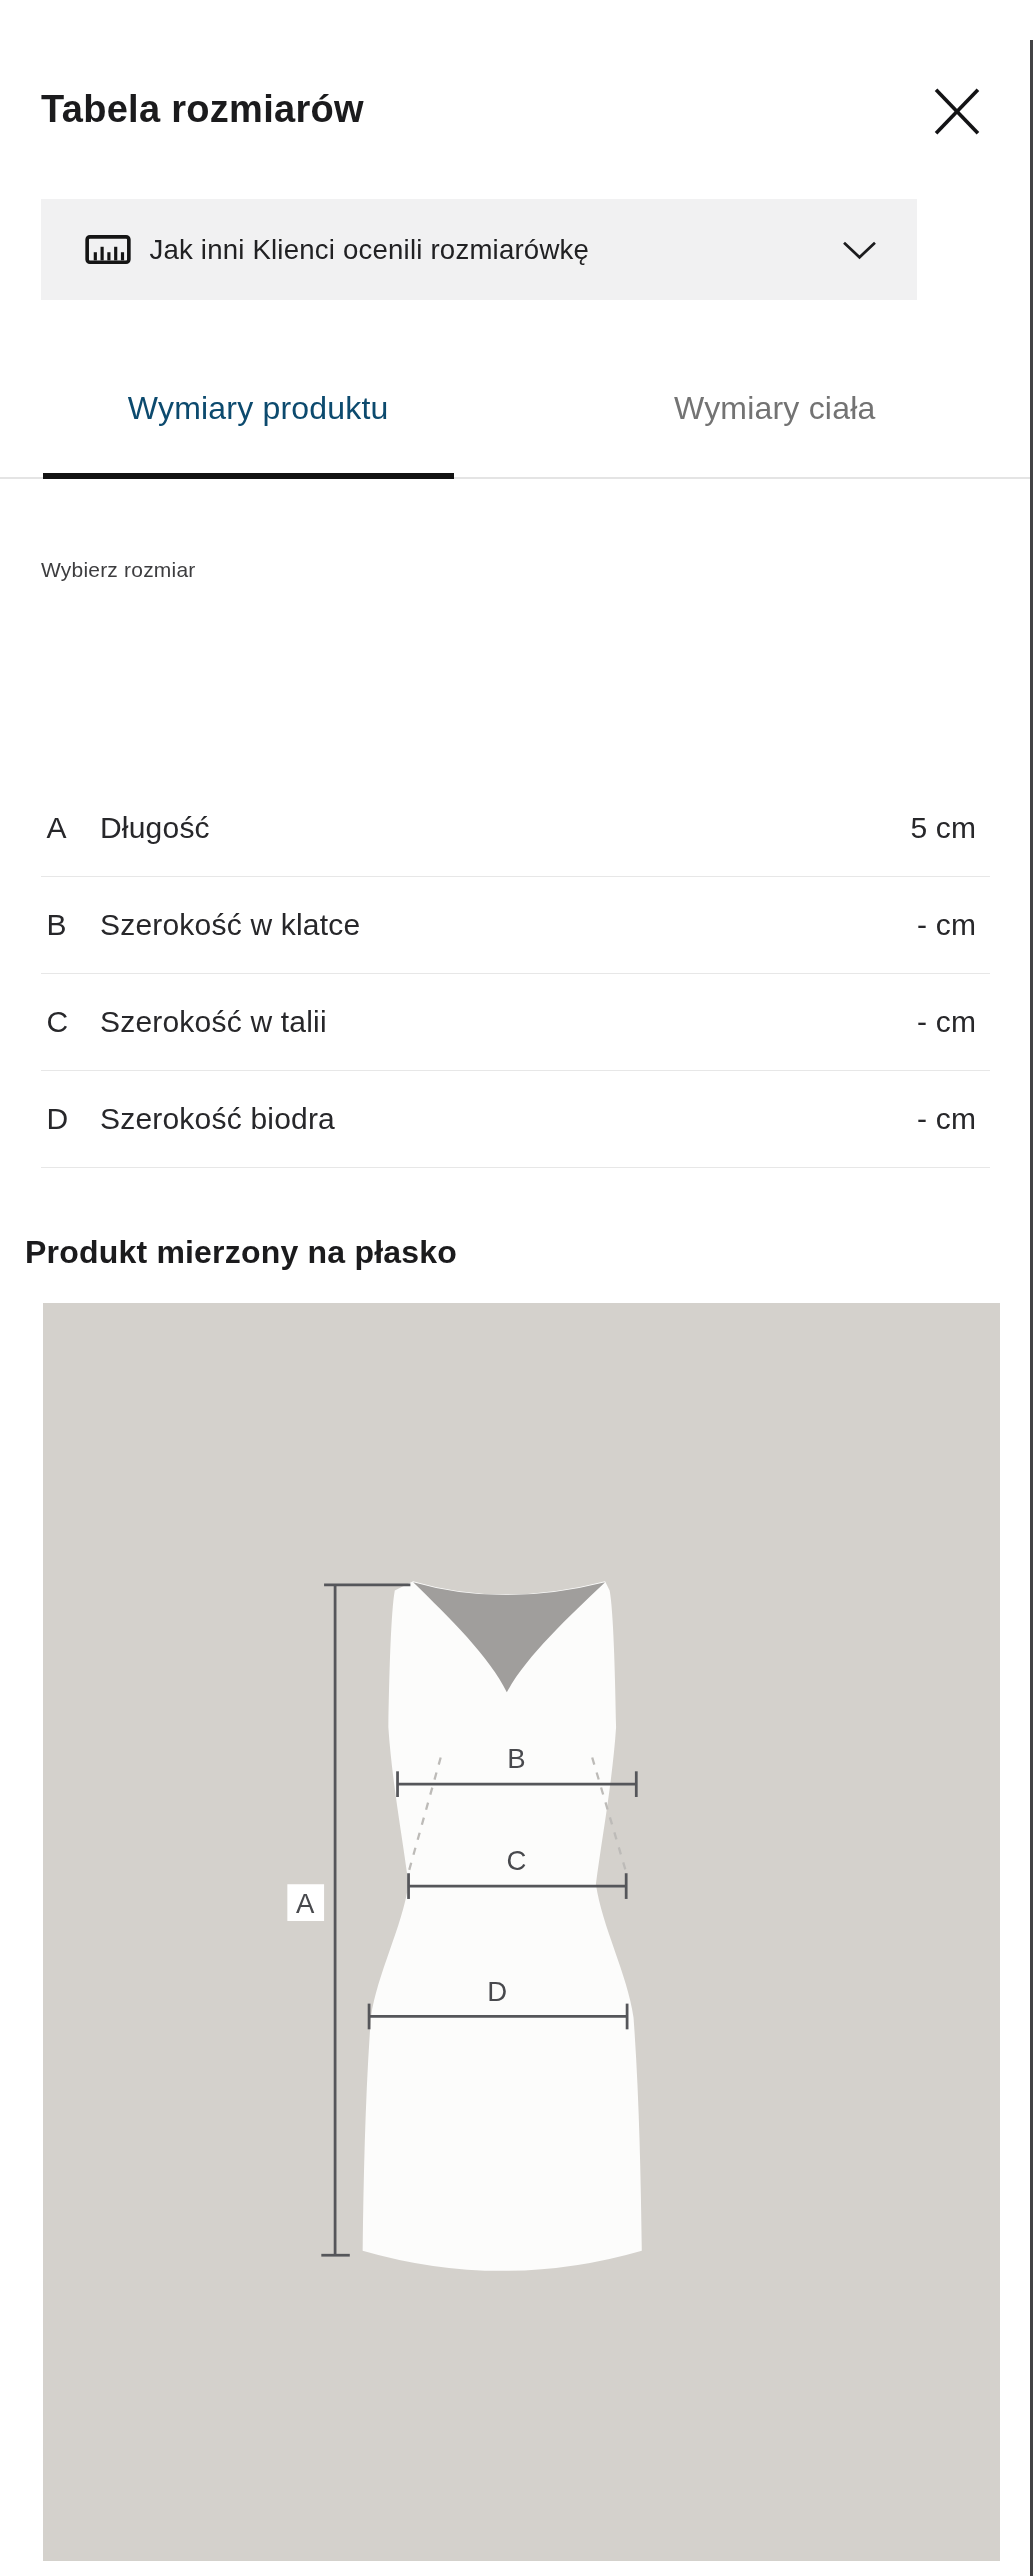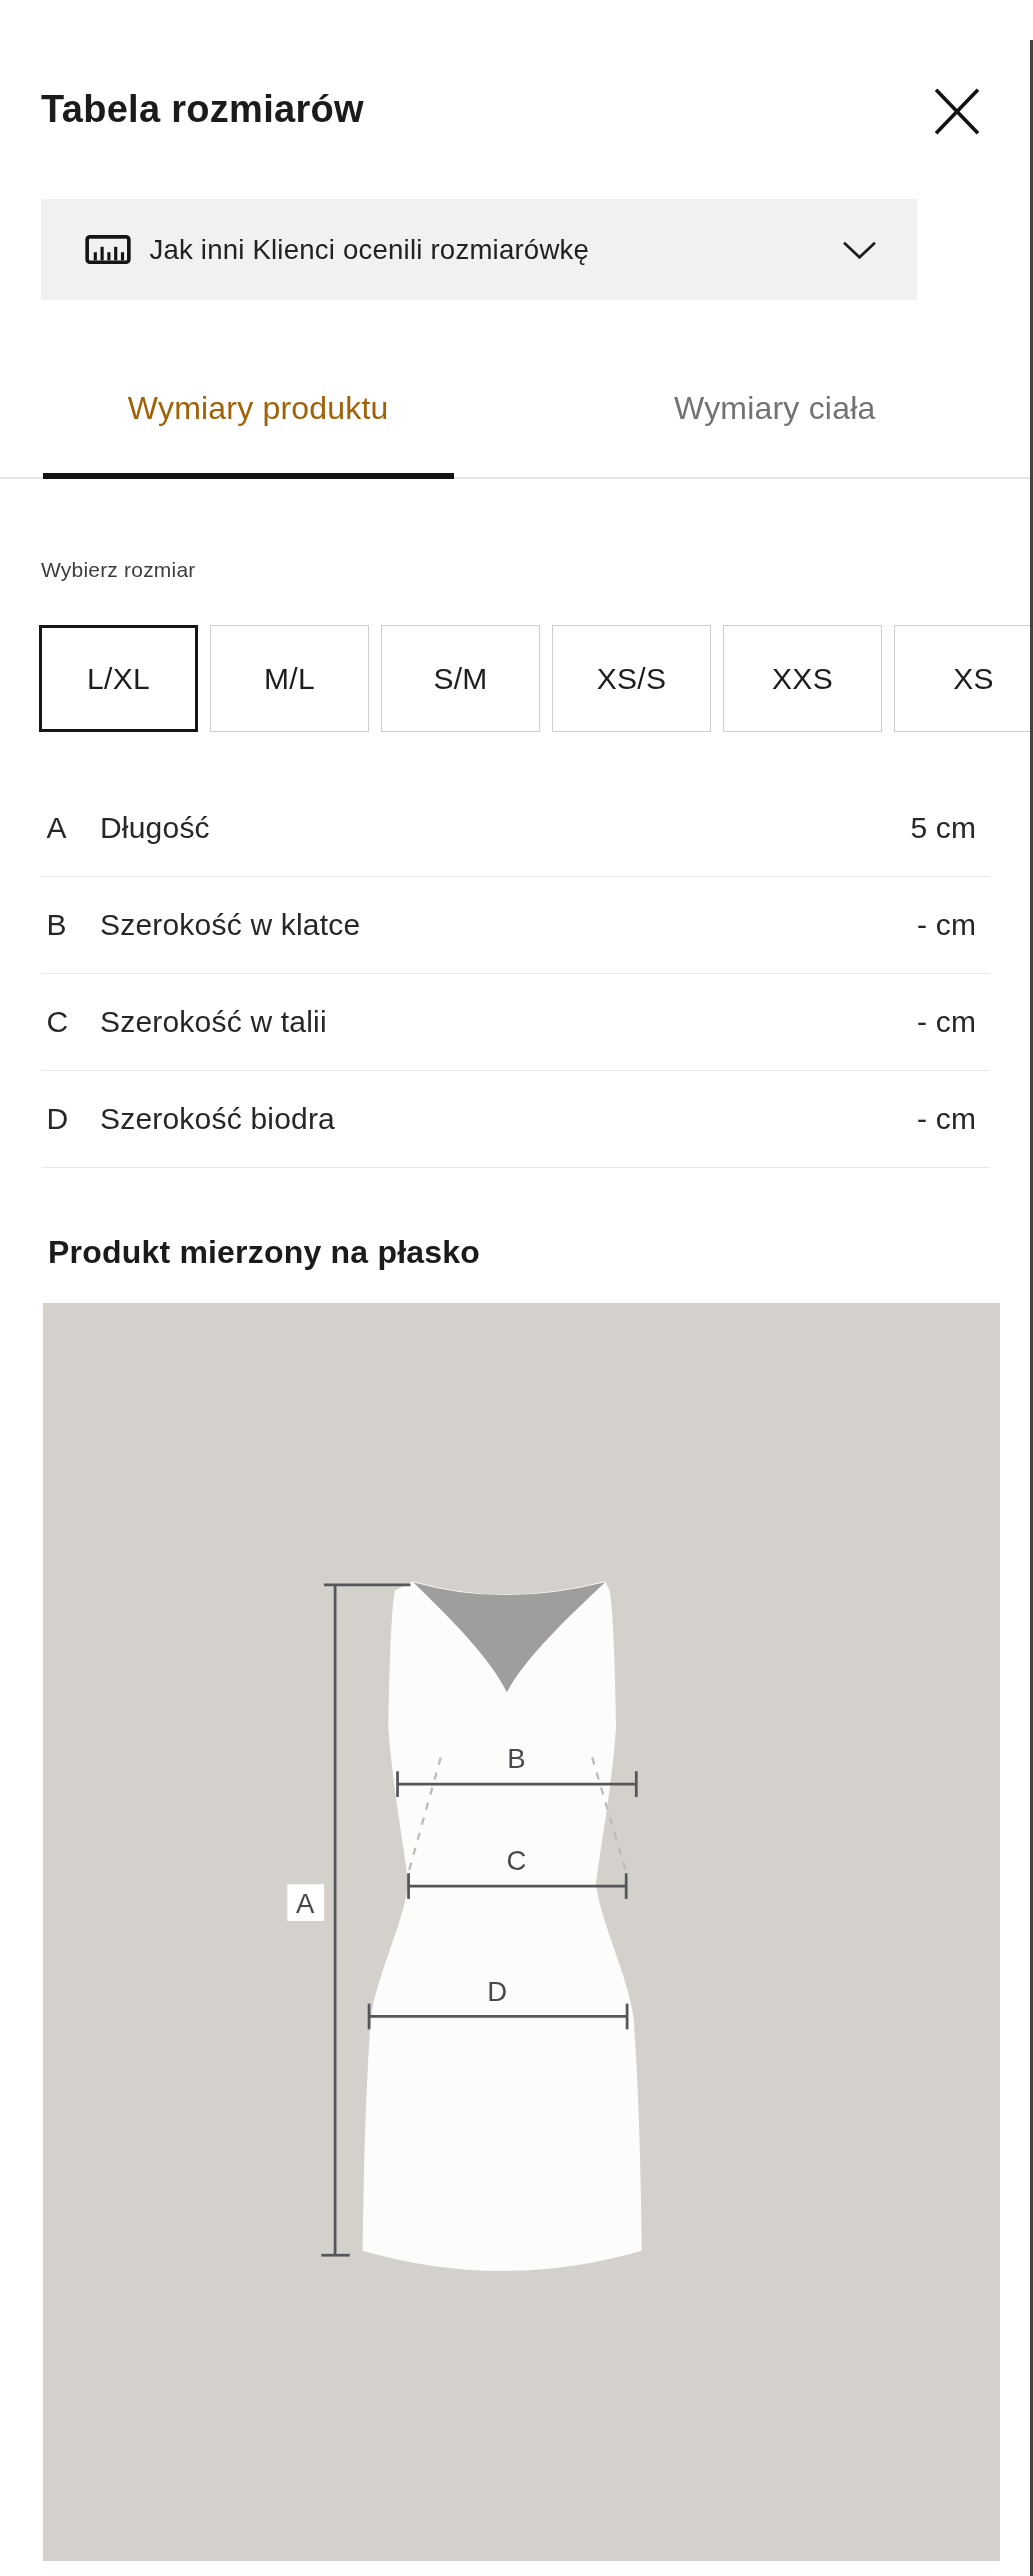--- a/index.html
+++ b/index.html
@@ -37,21 +37,21 @@
   }
   
   .tabs{
     position:absolute;left:0;top:332px;width:1033px;height:107px;
     display:flex;
   }
   .tab{
     flex:1;text-align:center;padding-top:18.4px;
     font-size:32px;letter-spacing:0.2px;cursor:pointer;
   }
-  .tab.active{color:#a16207;font-weight:500;text-align:center;}
+  .tab.active{color:#0c4a6e;font-weight:500;text-align:center;}
   .tab.inactive{color:#737373;font-weight:400;}
   .tabs-baseline{
     position:absolute;left:0;top:437px;width:1033px;height:1.8px;background:#e4e4e4;
   }
   .tabs-active-bar{
     position:absolute;left:43px;top:433px;width:411px;height:5.5px;background:#121212;
   }
   
   .choose-label{
     position:absolute;left:41px;top:518px;
@@ -75,21 +75,21 @@
   .trow{
     height:96px;border-bottom:1.8px solid #e7e7e7;
     display:flex;align-items:center;
     font-size:30px;color:#27272a;letter-spacing:0.2px;
   }
   .tletter{width:59px;padding-left:5.5px;box-sizing:border-box;}
   .tname{flex:1;}
   .tvalue{padding-right:13.8px;}
   
   .diagram-heading{
-    position:absolute;left:48px;top:1194px;
+    position:absolute;left:25px;top:1194px;
     font-size:32px;font-weight:700;letter-spacing:0.2px;color:#1b1b1d;
   }
   .diagram-box{
     position:absolute;left:43px;top:1263px;width:957px;height:1258px;
     background:#d4d1cc;
   }
   .diagram-box svg{display:block;width:100%;height:100%;}
   
   .right-edge{
     position:absolute;right:0;top:0;width:2.8px;height:2576px;background:#434345;
@@ -135,28 +135,20 @@
   </div>
 
   <div class="tabs">
     <div class="tab active">Wymiary produktu</div>
     <div class="tab inactive">Wymiary ciała</div>
   </div>
   <div class="tabs-baseline"></div>
   <div class="tabs-active-bar"></div>
 
   <div class="choose-label">Wybierz rozmiar</div>
-  <div class="sizes">
-    <button class="size-btn selected">L/XL</button>
-    <button class="size-btn">M/L</button>
-    <button class="size-btn">S/M</button>
-    <button class="size-btn">XS/S</button>
-    <button class="size-btn">XXS</button>
-    <button class="size-btn">XS</button>
-  </div>
 
   <div class="mtable">
     <div class="trow">
       <span class="tletter">A</span>
       <span class="tname">Długość</span>
       <span class="tvalue">5 cm</span>
     </div>
     <div class="trow">
       <span class="tletter">B</span>
       <span class="tname">Szerokość w klatce</span>

